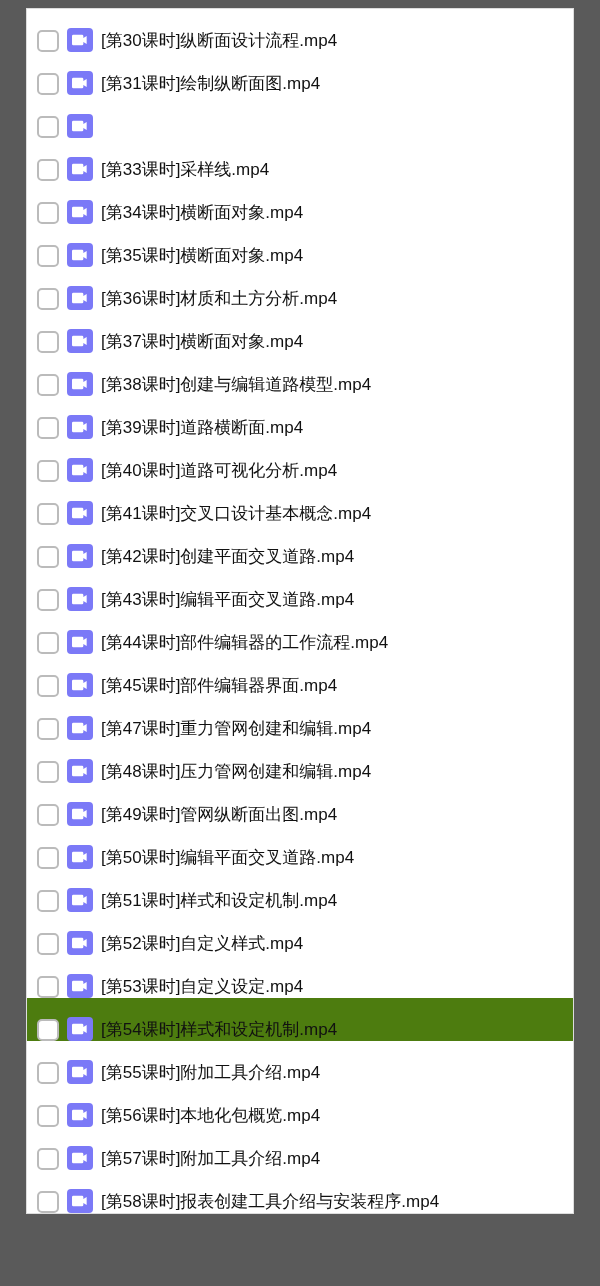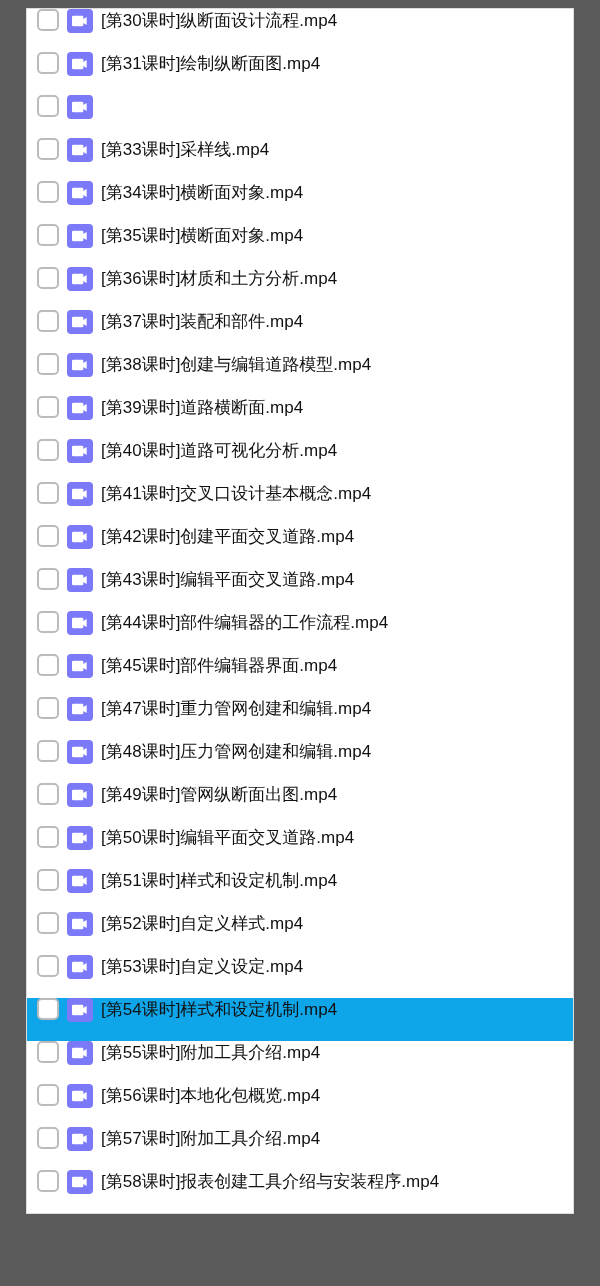--- a/index.html
+++ b/index.html
@@ -15,27 +15,27 @@
       justify-content: center;
       padding: 8px 0;
     }
     .container {
       background: #ffffff;
       width: 548px;
       border: 1px solid #ddd;
     }
     .file-row {
       display: flex;
-      align-items: flex-start;
+      align-items: flex-end;
       height: 43px;
       padding: 0 10px;
       gap: 8px;
     }
     .file-row.hovered {
-      background: #0ea5e9;
+      background: #4d7c0f;
     }
     .checkbox {
       width: 22px;
       height: 22px;
       border: 2px solid #bbb;
       border-radius: 5px;
       background: #fff;
       flex-shrink: 0;
       cursor: pointer;
     }
@@ -128,21 +128,21 @@
       </div>
       <span class="filename">[第36课时]材质和土方分析.mp4</span>
     </div>
     <div class="file-row">
       <div class="checkbox"></div>
       <div class="video-icon">
         <svg viewBox="0 0 24 20">
           <path d="M2 2 L15 2 Q17 2 17 4 L17 7 L22 4 L22 16 L17 13 L17 16 Q17 18 15 18 L2 18 Q0 18 0 16 L0 4 Q0 2 2 2 Z"></path>
         </svg>
       </div>
-      <span class="filename">[第37课时]装配和部件.mp4</span>
+      <span class="filename">[第37课时]横断面对象.mp4</span>
     </div>
     <div class="file-row">
       <div class="checkbox"></div>
       <div class="video-icon">
         <svg viewBox="0 0 24 20">
           <path d="M2 2 L15 2 Q17 2 17 4 L17 7 L22 4 L22 16 L17 13 L17 16 Q17 18 15 18 L2 18 Q0 18 0 16 L0 4 Q0 2 2 2 Z"></path>
         </svg>
       </div>
       <span class="filename">[第38课时]创建与编辑道路模型.mp4</span>
     </div>

